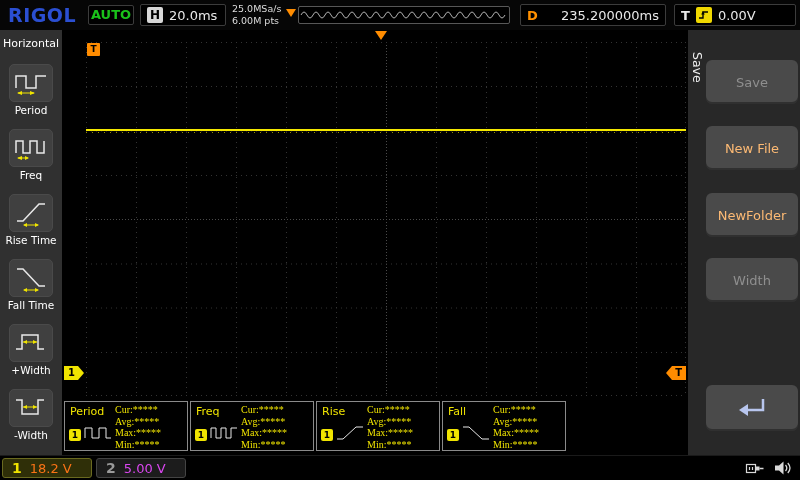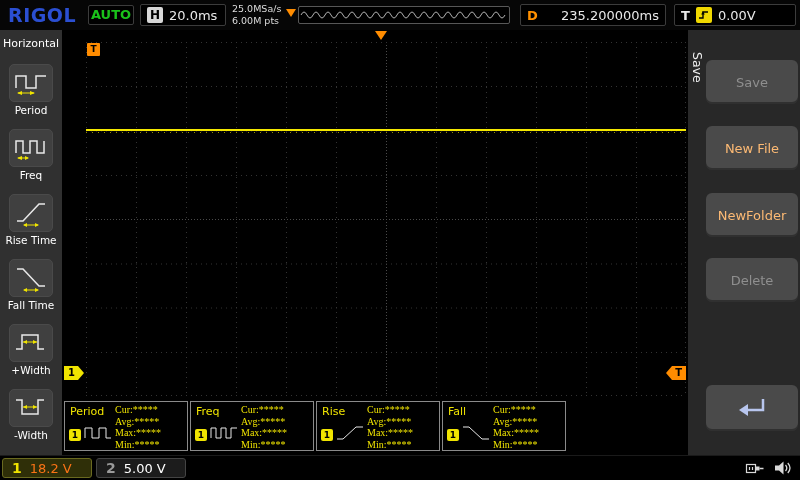--- a/index.html
+++ b/index.html
@@ -56,21 +56,21 @@
   .rm-btn.disabled{color:#8f8f8f;cursor:default}
 
   
   .bottom-bar{position:absolute;left:0;top:455px;width:800px;height:25px;background:#000;border-top:1px solid #1a1a1a}
   .ch-chip{position:absolute;top:2px;height:20px;border-radius:3px;display:flex;align-items:center;gap:8px;padding:0 9px;font-size:13px;cursor:pointer}
   .ch1{left:2px;width:90px;background:#2f2f08;border:1px solid #6a6a20}
   .ch1 .ch-num{color:#f0e400;font-weight:bold;font-size:14px}
   .ch1 .ch-val{color:#f97316}
   .ch2{left:96px;width:90px;background:#1c1c1c;border:1px solid #444}
   .ch2 .ch-num{color:#9a9a9a;font-weight:bold;font-size:14px}
-  .ch2 .ch-val{color:#ffffff}
+  .ch2 .ch-val{color:#d946ef}
   .sys-icons{position:absolute;right:8px;top:4px;display:flex;gap:10px;align-items:center}
 </style>
 </head>
 <body>
 
 <div class="screen">
 
   <div class="topbar">
     <div class="logo">RIGOL</div>
     <div class="auto-badge">AUTO</div>
@@ -274,21 +274,21 @@
       <div><span>Max:</span><span>*****</span></div>
       <div><span>Min:</span><span>*****</span></div>
     </div>
   </div>
 
   <div class="right-menu">
     <div class="rm-tab">Save</div>
     <div class="rm-btn disabled" style="top:30px">Save</div>
     <div class="rm-btn" style="top:96px">New File</div>
     <div class="rm-btn" style="top:163px">NewFolder</div>
-    <div class="rm-btn disabled" style="top:228px">Delete</div>
+    <div class="rm-btn disabled" style="top:228px">Width</div>
     <div class="rm-btn" style="top:355px;height:46px">
       <svg width="34" height="24" viewBox="0 0 34 24">
         <path d="M28 3 V14 H11" fill="none" stroke="#b8c6ee" stroke-width="2.5"></path>
         <path d="M13 8 L4 14 L13 20 Z" fill="#b8c6ee"></path>
       </svg>
     </div>
   </div>
 
   <div class="bottom-bar">
     <div class="ch-chip ch1">

